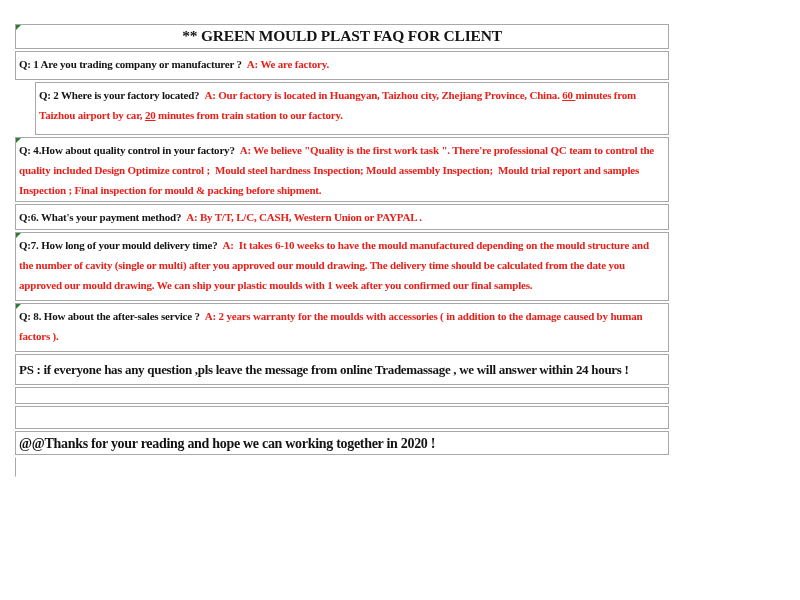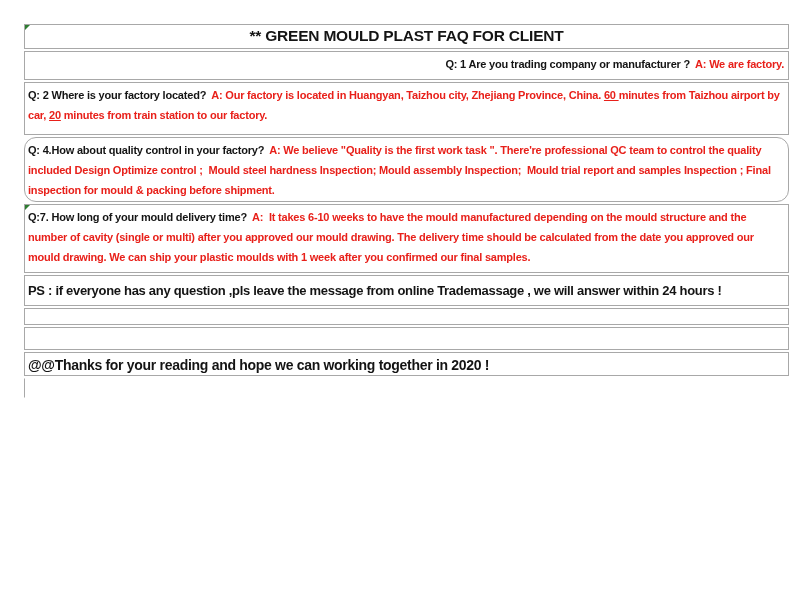--- a/index.html
+++ b/index.html
@@ -5,23 +5,24 @@
   html, body {
     margin: 0;
     padding: 0;
     width: 800px;
     height: 600px;
     background: #ffffff;
     font-family: "Liberation Sans", sans-serif;
   }
   .sheet {
     position: absolute;
-    left: 24px;
+    left: 15px;
     top: 24px;
-    width: 765px;
+    width: 654px;
+    font-family: Liberation Serif, serif;
   }
   .row {
     position: relative;
     box-sizing: border-box;
     border: 1px solid #a8a8a8;
     background: #ffffff;
     margin-bottom: 2px;
     padding: 2px 4px 0 3px;
     overflow: hidden;
     font-weight: bold;
@@ -65,24 +66,24 @@
   }
   .flag {
     position: absolute;
     top: 0;
     left: 0;
     width: 0;
     height: 0;
     border-top: 5px solid #2e7d32;
     border-right: 5px solid transparent;
   }
-  .h29 { height: 29px; text-align: right; }
-  .h53 { height: 53px; }
+  .h29 { height: 29px; }
+  .h53 { height: 53px; margin-left: 20px; }
   .h43 { height: 43px; }
-  .h65 { height: 65px; border-radius: 12px; }
+  .h65 { height: 65px; }
   .h47 { height: 47px; }
   .h26 { height: 26px; }
   .h69 { height: 69px; }
   .h49 { height: 49px; }
   .h17 { height: 17px; }
   .h23 { height: 23px; }
   .h20 { height: 20px; }
 </style>
 </head>
 <body>
@@ -102,26 +103,33 @@
     <span class="q">Q: 2 Where is your factory located?</span><span class="a"><span>A: Our factory is located in Huangyan, Taizhou city, Zhejiang Province, China. </span><span class="u">60 </span><span>minutes from Taizhou airport by car, </span><span class="u">20</span><span> minutes from train station to our factory.</span></span>
   </div>
 
 
   <div class="row qa h65">
     <span class="flag"></span>
     <span class="q">Q: 4.How about quality control in your factory?</span><span class="a">A: We believe "Quality is the first work task ". There're professional QC team to control the quality included Design Optimize control ;  Mould steel hardness Inspection; Mould assembly Inspection;  Mould trial report and samples Inspection ; Final inspection for mould &amp; packing before shipment.</span>
   </div>
 
 
+  <div class="row qa h26">
+    <span class="q">Q:6. What's your payment method?</span><span class="a">A: By T/T, L/C, CASH, Western Union or PAYPAL .</span>
+  </div>
 
   <div class="row qa h69">
     <span class="flag"></span>
     <span class="q">Q:7. How long of your mould delivery time?</span><span class="a">A:  It takes 6-10 weeks to have the mould manufactured depending on the mould structure and the number of cavity (single or multi) after you approved our mould drawing. The delivery time should be calculated from the date you approved our mould drawing. We can ship your plastic moulds with 1 week after you confirmed our final samples.</span>
   </div>
 
+  <div class="row qa h49">
+    <span class="flag"></span>
+    <span class="q">Q: 8. How about the after-sales service ?</span><span class="a">A: 2 years warranty for the moulds with accessories ( in addition to the damage caused by human factors ).</span>
+  </div>
 
   <div class="row ps-row">
     <span>PS : if everyone has any question ,pls leave the message from online Trademassage , we will answer within  24 hours !</span>
   </div>
 
   <div class="row h17"></div>
 
   <div class="row h23"></div>
 
   <div class="row thanks-row">

